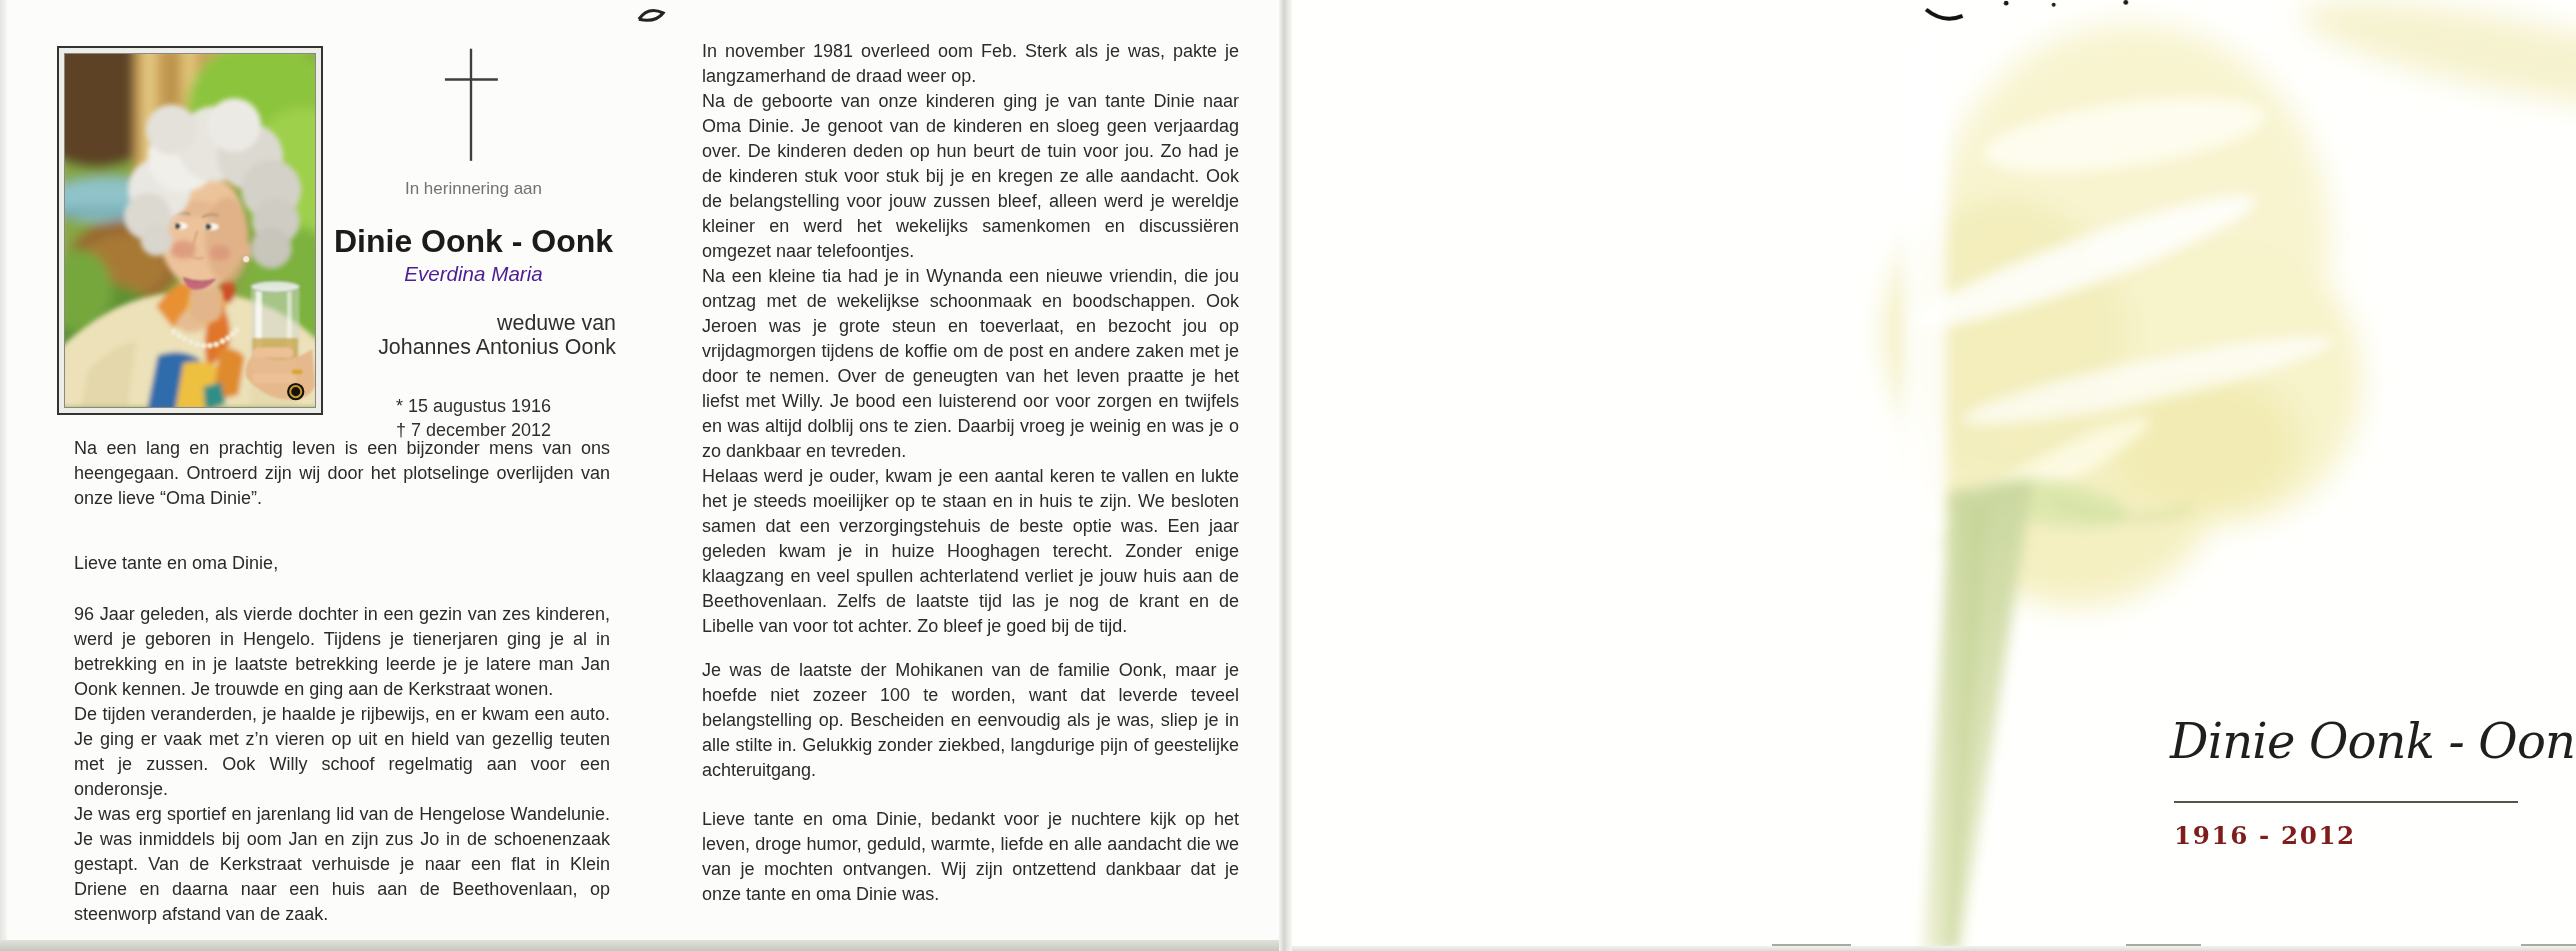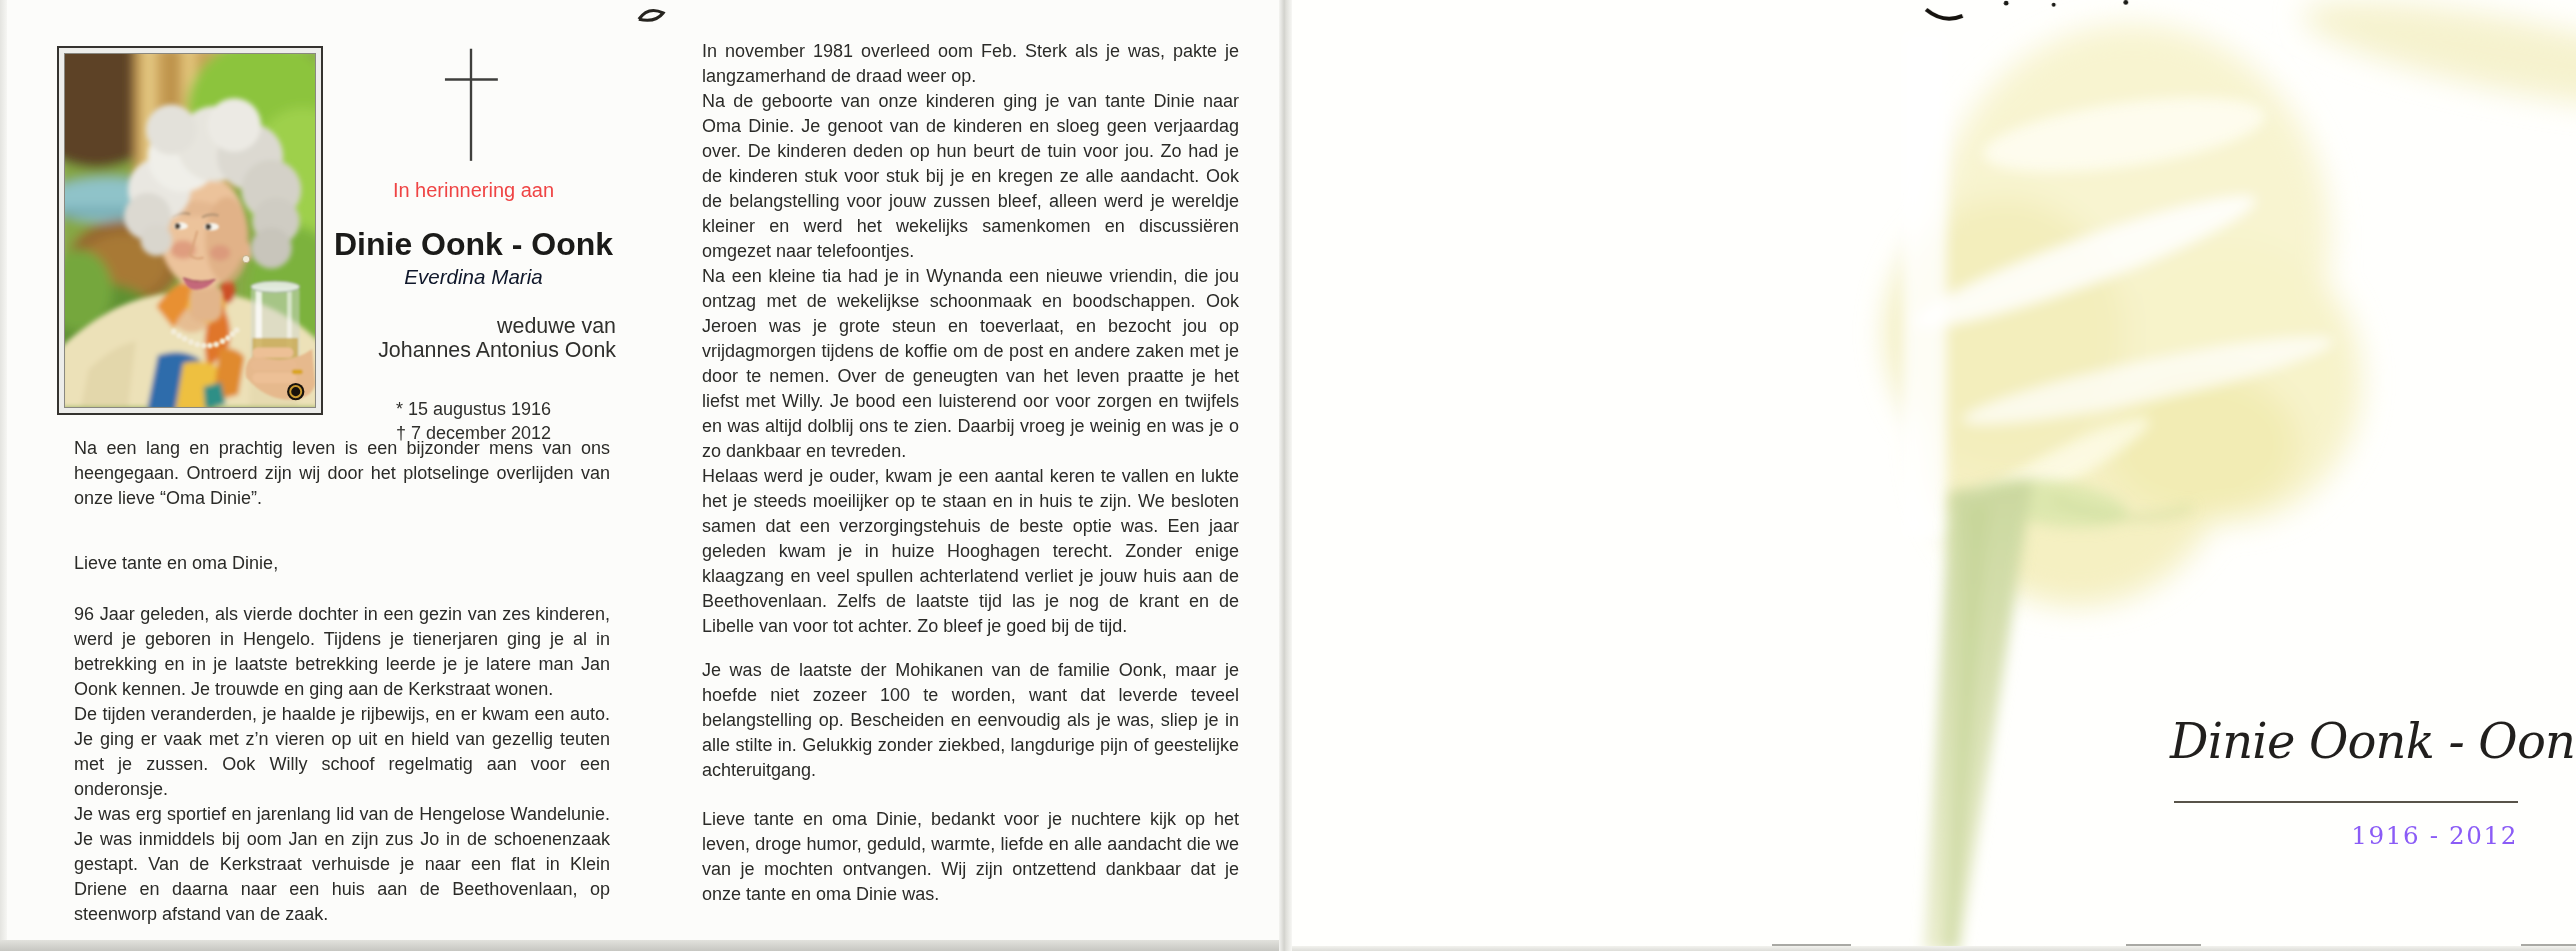--- a/index.html
+++ b/index.html
@@ -34,23 +34,23 @@
     box-sizing:border-box; border:2.4px solid #35332f; background:#ededea; padding:4.8px;
   }
   .photo-inner { width:100%; height:100%; border:0.8px solid #8a8880; box-sizing:border-box; overflow:hidden; }
   .photo-inner svg { display:block; width:100%; height:100%; }
 
   
   .cross { position:absolute; left:437px; top:44px; }
 
   
   .memorial { position:absolute; left:331px; top:179px; width:285px; text-align:center; color:#2f2f2c; }
-  .m-intro  { font-size:20px; color:#ef4444; }
+  .m-intro  { font-size:17px; color:#737373; }
   .m-name   { font-size:32px; font-weight:bold; color:#1b1b19; margin-top:24px; }
-  .m-maiden { font-size:20.6px; font-style:italic; margin-top:1.6px; color:#0f172a; }
+  .m-maiden { font-size:20.6px; font-style:italic; margin-top:1.6px; color:#4c1d95; }
   .m-widow  { margin-top:25px; font-size:21.4px; line-height:24.6px;text-align:right; }
   .m-dates  { margin-top:34px; font-size:18px; line-height:24px; }
 
   
   .col { position:absolute; color:#2b2b28; font-size:18px; line-height:25px;
          text-align:justify; }
   .col p { margin:0; }
   .col1 { left:74px;  top:436px; width:536px; }
   .col2 { left:702px; top:39px;  width:537px; }
   .col1 .salutation { margin-top:40px; text-align:left; }
@@ -62,22 +62,22 @@
   .artifact-squiggle { position:absolute; left:634px; top:1.6px; }
 
   
   .cover-name {
     position:absolute; left:878px; top:713px; width:349px; text-align:center;
     font-family:"DejaVu Serif", serif; font-style:italic; font-size:48px;
     color:#211f1d; white-space:nowrap; letter-spacing:-0.8px;
   }
   .cover-rule { position:absolute; left:882px; top:801px; width:344px; height:2.4px; background:#585349; }
   .cover-years {
-    position:absolute; left:882px; top:821px; width:344px; text-align:right;
-    font-family:"DejaVu Serif", serif; font-size:24.6px; color:#8b5cf6; letter-spacing:1.6px;
+    position:absolute; left:882px; top:821px; width:344px; 
+    font-family:"DejaVu Serif", serif; font-size:24.6px; color:#7f1d1d; letter-spacing:1.6px;font-weight:bold;
   }
   .flower { position:absolute; left:0; top:0; }
 </style>
 </head>
 <body>
 
 <div id="canvas">
 
   <div class="page page-left">
 

